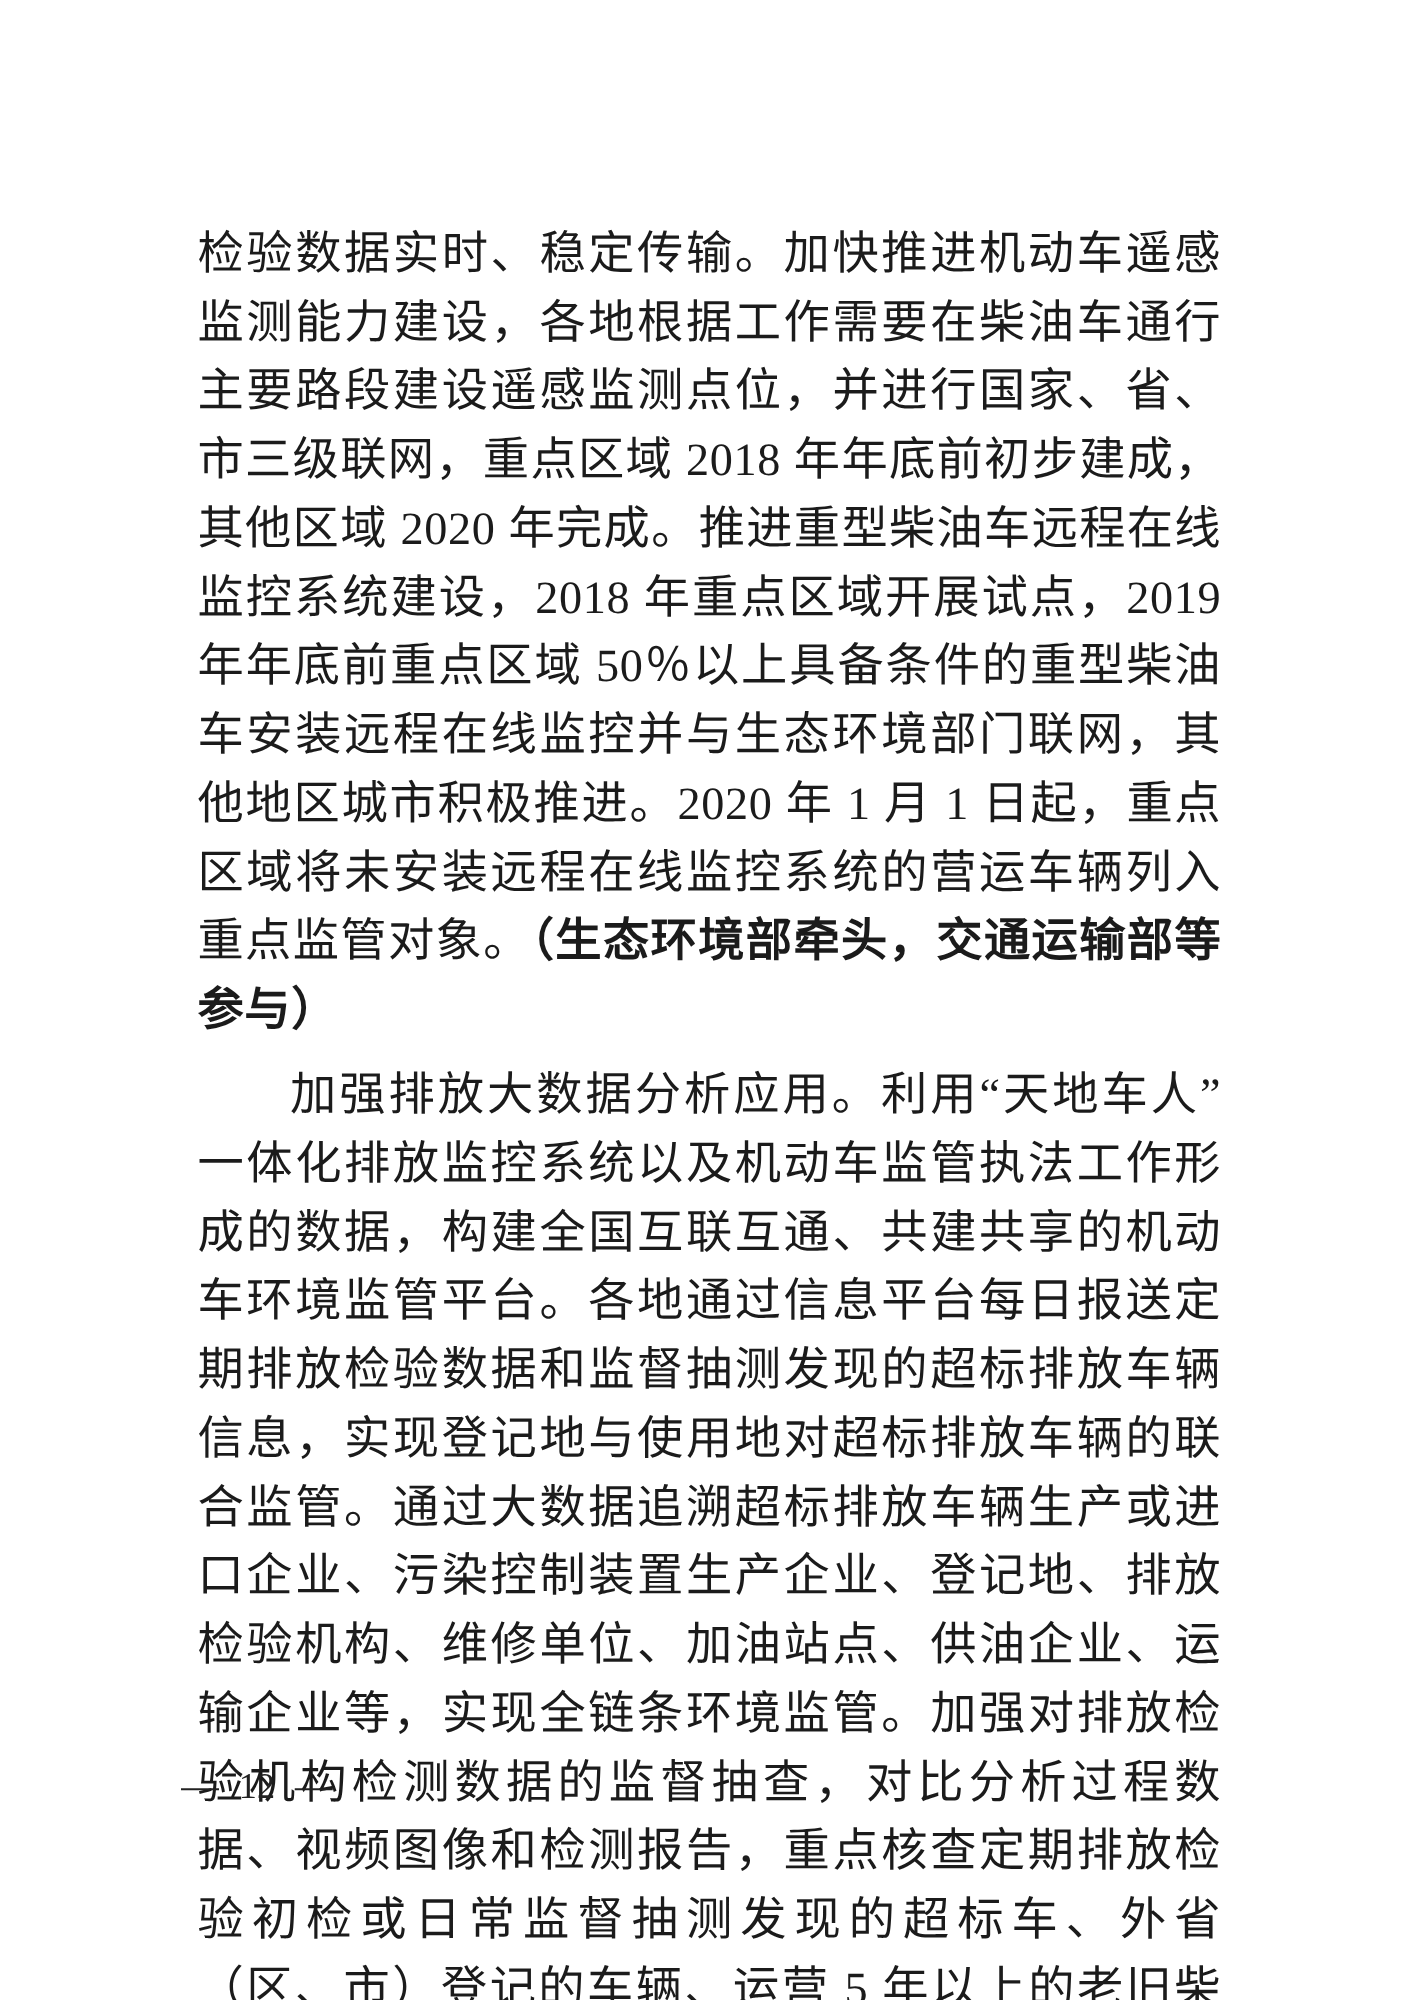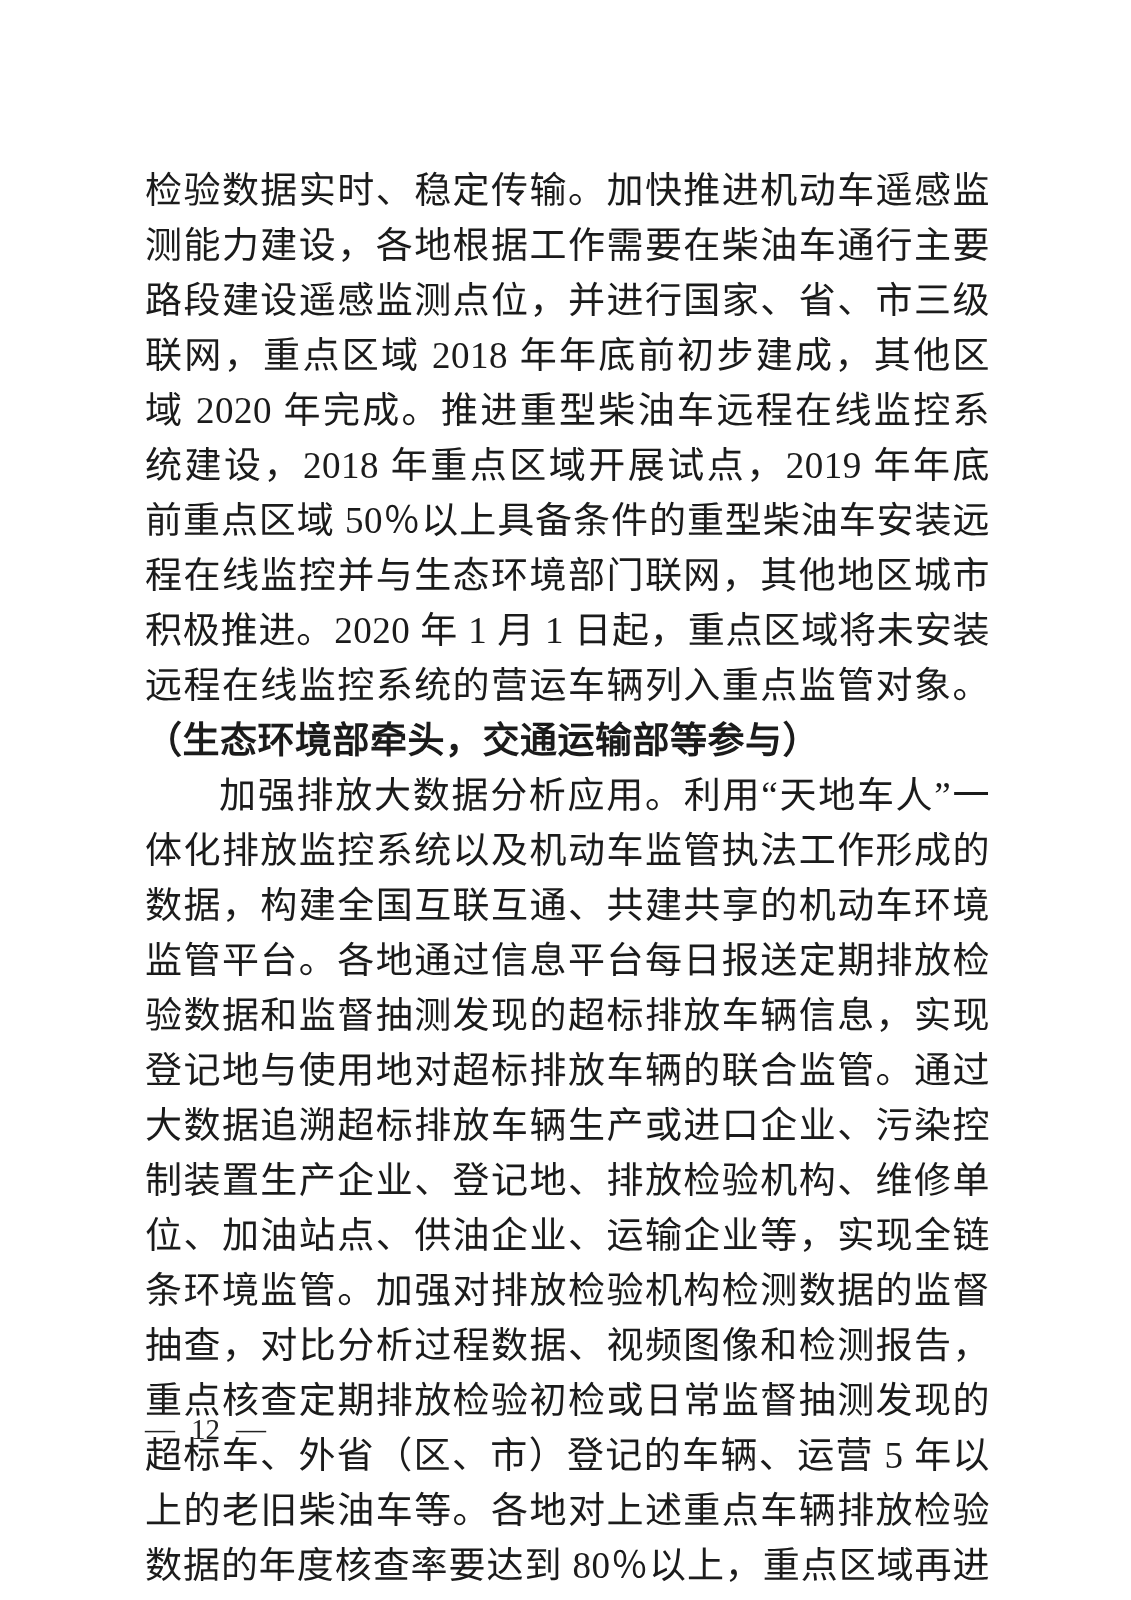--- a/index.html
+++ b/index.html
@@ -19,21 +19,21 @@
     position: absolute;
     inset: 0;
   }
   .text-block {
     position: absolute;
     left: 145px;
     top: 163px;
     width: 845px;
   }
   .para {
-    margin: 0;
+    margin: 13px;
     font-size: 37px;
     line-height: 55px;
     text-align: justify;
     text-justify: inter-character;
     font-weight: 400;
     letter-spacing: 0.5px;
   }
   .para.indent {
     text-indent: 74px;
   }

